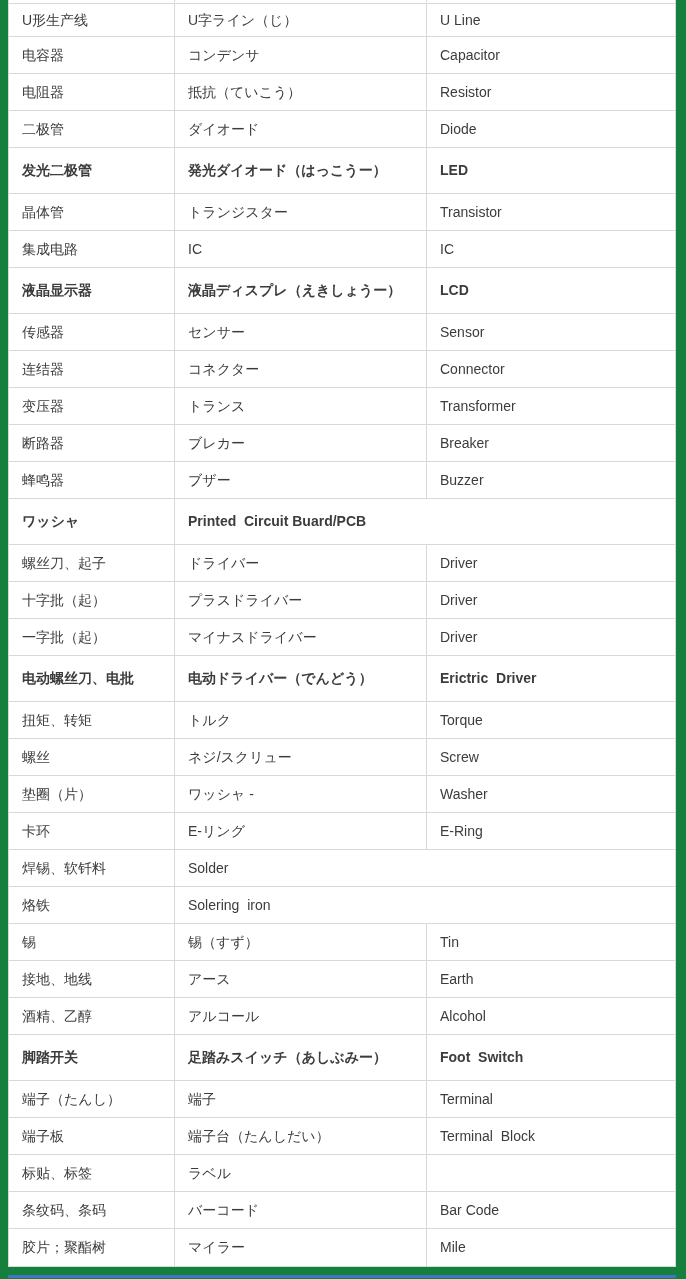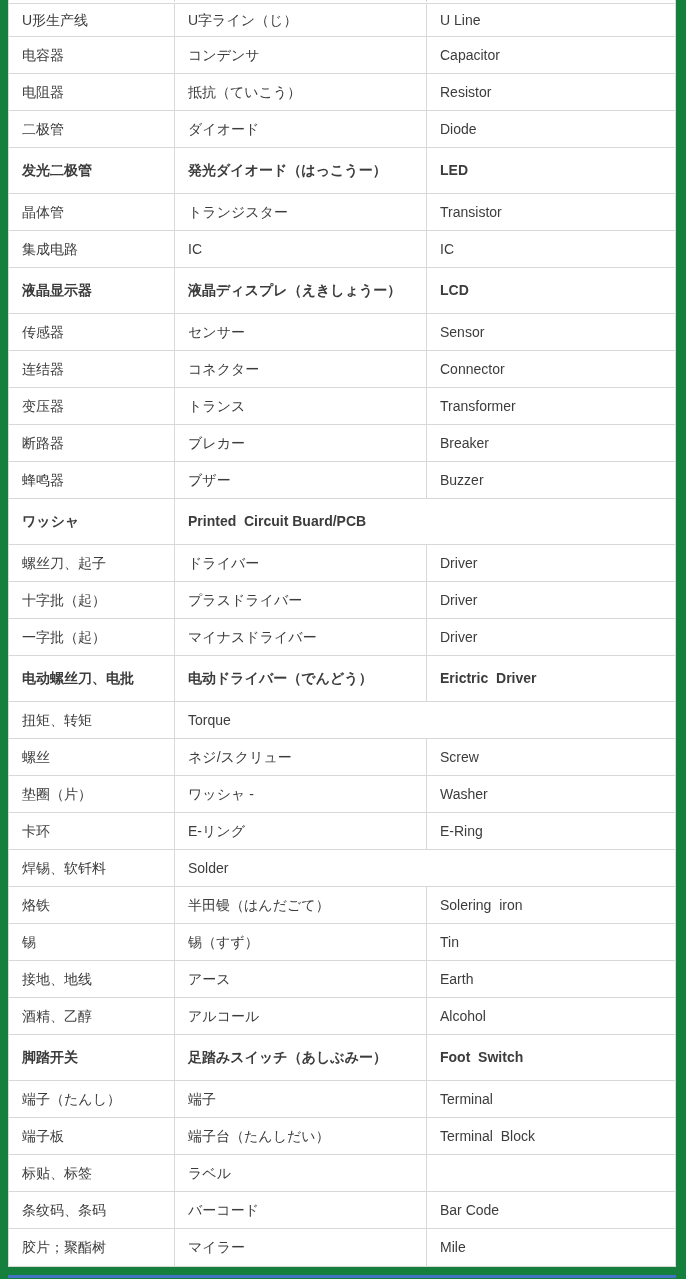--- a/index.html
+++ b/index.html
@@ -156,20 +156,21 @@
         <div class="cell c-jp">マイナスドライバー</div>
         <div class="cell c-en">Driver</div>
       </div>
       <div class="row tall">
         <div class="cell c-cn">电动螺丝刀、电批</div>
         <div class="cell c-jp">电动ドライバー（でんどう）</div>
         <div class="cell c-en">Erictric  Driver</div>
       </div>
       <div class="row">
         <div class="cell c-cn">扭矩、转矩</div>
+        <div class="cell c-jp">トルク</div>
         <div class="cell c-en">Torque</div>
       </div>
       <div class="row">
         <div class="cell c-cn">螺丝</div>
         <div class="cell c-jp">ネジ/スクリュー</div>
         <div class="cell c-en">Screw</div>
       </div>
       <div class="row">
         <div class="cell c-cn">垫圈（片）</div>
         <div class="cell c-jp">ワッシャ -</div>
@@ -179,21 +180,20 @@
         <div class="cell c-cn">卡环</div>
         <div class="cell c-jp">E-リング</div>
         <div class="cell c-en">E-Ring</div>
       </div>
       <div class="row">
         <div class="cell c-cn">焊锡、软钎料</div>
         <div class="cell c-en">Solder</div>
       </div>
       <div class="row">
         <div class="cell c-cn">烙铁</div>
-        <div class="cell c-jp">半田镘（はんだごて）</div>
         <div class="cell c-en">Solering  iron</div>
       </div>
       <div class="row">
         <div class="cell c-cn">锡</div>
         <div class="cell c-jp">锡（すず）</div>
         <div class="cell c-en">Tin</div>
       </div>
       <div class="row">
         <div class="cell c-cn">接地、地线</div>
         <div class="cell c-jp">アース</div>

